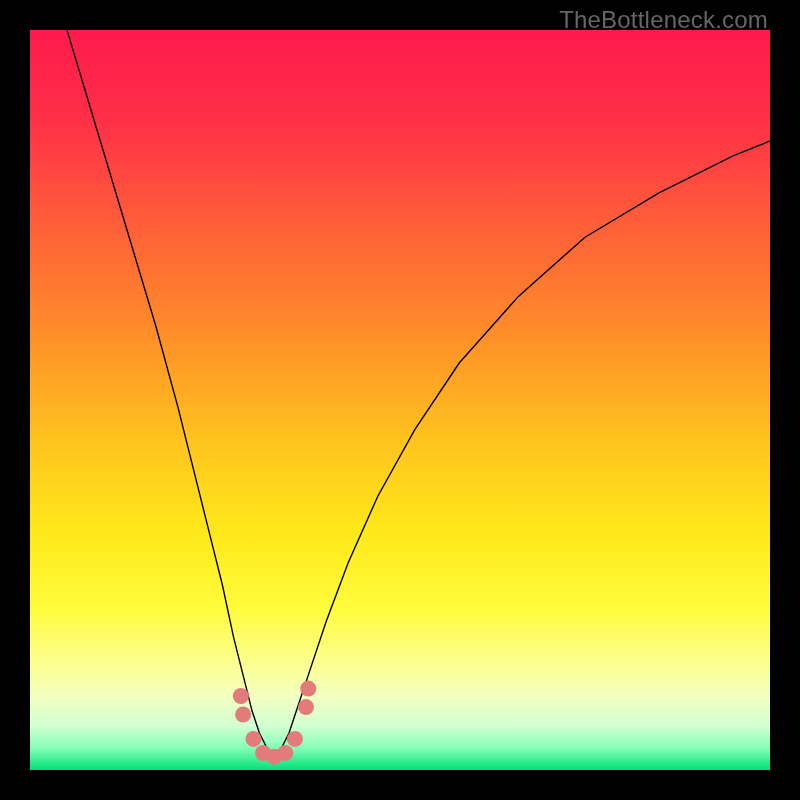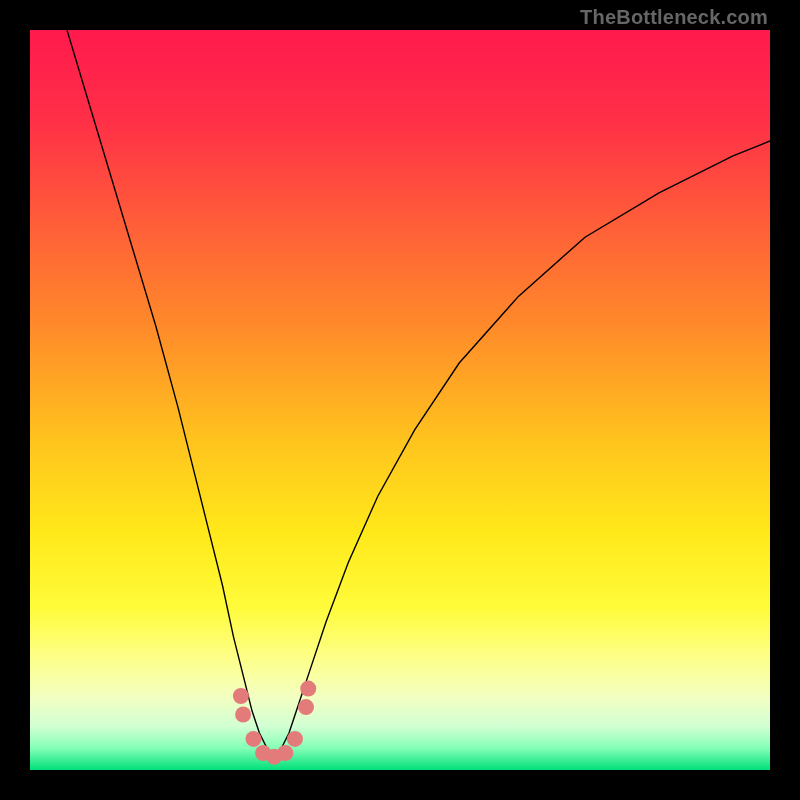--- a/index.html
+++ b/index.html
@@ -20,22 +20,22 @@
     width: 740px;
     height: 740px;
     overflow: hidden;
   }
   
   .watermark {
     position: absolute;
     top: 6px;
     right: 32px;
     color: #666;
-    font-size: 20px;
-    font-weight: 700;
+    font-size: 24px;
+    font-weight: 400;
     letter-spacing: 0.2px;
   }
   
   svg { display: block; }
 </style>
 </head>
 <body>
 
 <div class="outer">
   <div class="watermark">TheBottleneck.com</div>

